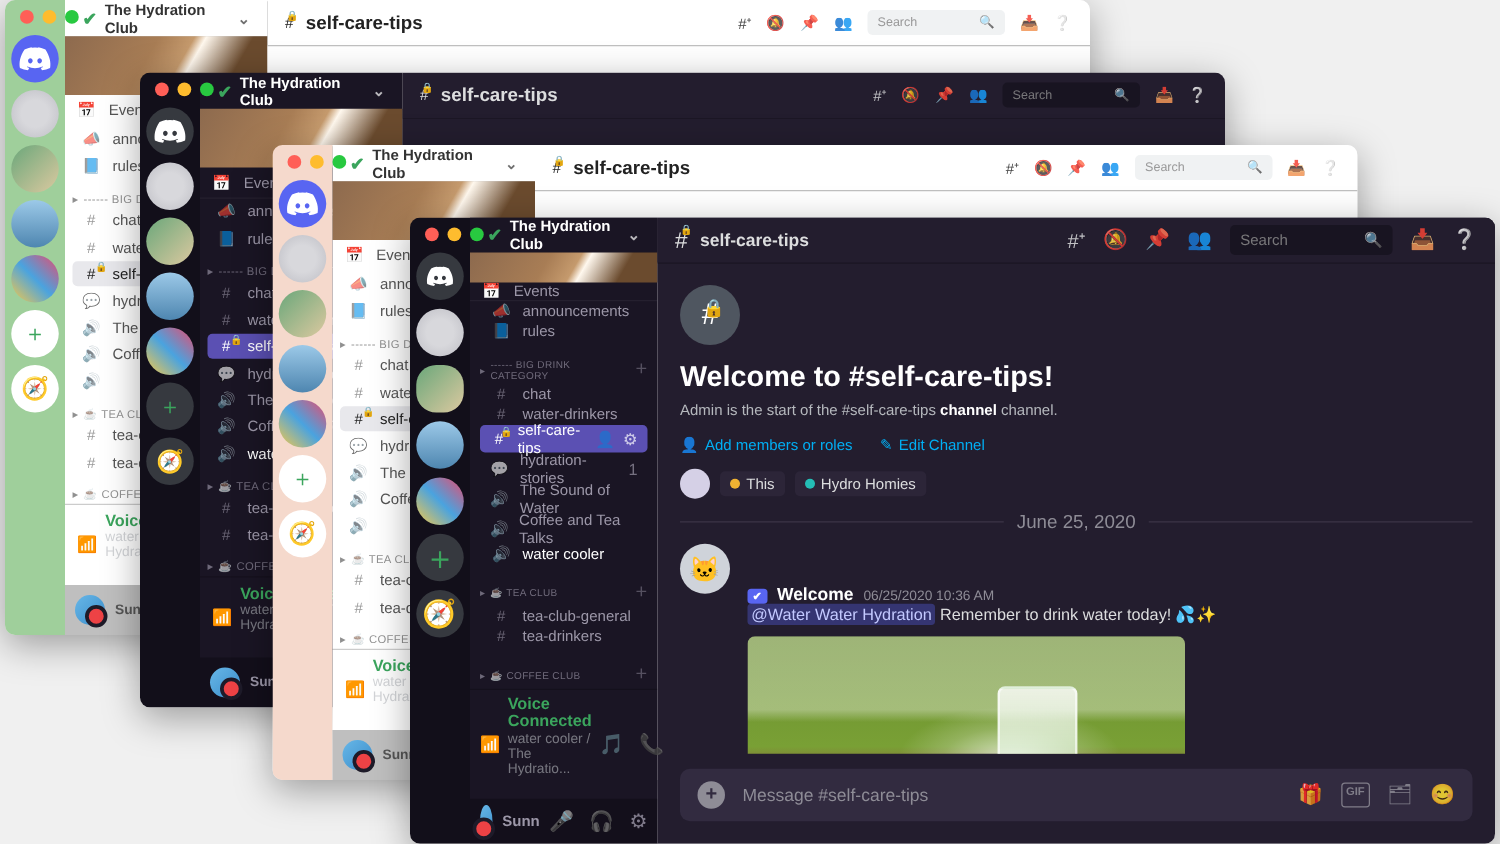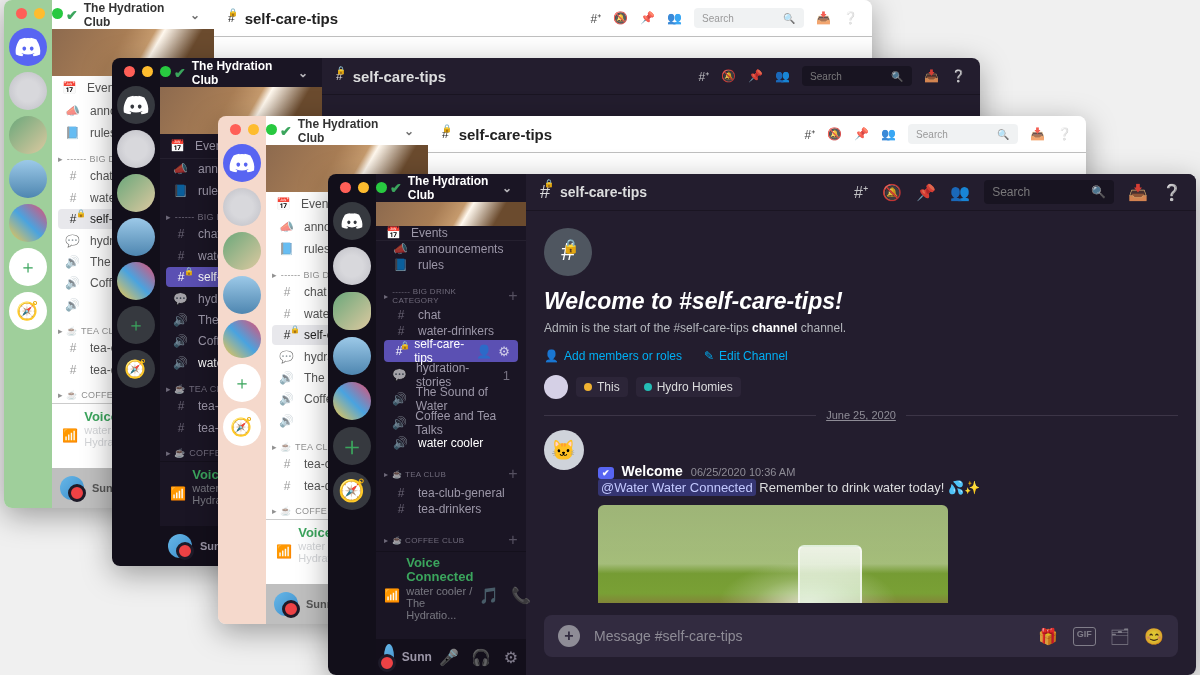--- a/index.html
+++ b/index.html
@@ -56,30 +56,30 @@
   .topbar{ height:48px; display:flex; align-items:center; padding:0 14px; gap:10px; box-shadow:0 1px 0 rgba(0,0,0,.25);}
   .topbar .hname{font-weight:600; font-size:15px;}
   .tb-icons{margin-left:auto; display:flex; align-items:center; gap:18px; opacity:.85;}
   .tb-icons span{cursor:pointer;}
   .search{ height:24px; width:160px; border-radius:4px; background:#17131f; padding:0 8px; display:flex; align-items:center; font-size:12px; color:#888;}
   .search span:last-child{margin-left:auto;}
 
   .body{ flex:1; overflow:hidden; padding:18px 18px 0 18px; position:relative;}
   .badge-icon{ width:64px; height:64px; border-radius:50%; background:#4f5660; display:flex; align-items:center; justify-content:center; font-size:30px; color:#fff; margin-bottom:12px; position:relative;}
   .badge-icon .lock{position:absolute; right:12px; top:10px; font-size:14px;}
-  h1{ font-size:28px; font-weight:700; color:#fff; margin-bottom:6px;font-style:italic;}
+  h1{ font-size:28px; font-weight:700; color:#fff; margin-bottom:6px;}
   .sub{ font-size:14px; color:#b5b8bd; margin-bottom:14px;}
   .sub b{color:#fff; font-weight:600;}
   .links{ display:flex; gap:22px; font-size:13px; color:#00aff4; margin-bottom:12px;}
   .links span{cursor:pointer; display:flex; align-items:center; gap:5px;}
   .roles{ display:flex; align-items:center; gap:8px; font-size:12px; margin-bottom:10px;}
   .rav{width:24px;height:24px;border-radius:50%;background:#d5d0e6;}
   .rtag{ background:#2c2538; padding:3px 8px; border-radius:4px; display:flex; align-items:center; gap:5px;}
   .rtag i{width:8px;height:8px;border-radius:50%; display:inline-block;}
-  .divdate{ text-align:center; font-size:11px; color:#8e8c96; margin:9px 0; display:flex; align-items:center; gap:10px;text-decoration:underline;}
+  .divdate{ text-align:center; font-size:15px; color:#8e8c96; margin:9px 0; display:flex; align-items:center; gap:10px;}
   .divdate::before,.divdate::after{content:"";flex:1;height:1px;background:#3c3547;}
   .msg{ display:flex; gap:14px;}
   .mav{width:40px;height:40px;border-radius:50%;background:#cfd3da; flex:none; display:flex; align-items:center;justify-content:center; font-size:20px;}
   .mhead{display:flex; align-items:baseline; gap:8px; font-size:14px;}
   .mhead .au{color:#fff; font-weight:600;}
   .mhead .bot{ background:#5865f2; color:#fff; font-size:9px; padding:1px 4px; border-radius:3px; font-weight:700;}
   .mhead .ts{color:#8e8c96; font-size:11px;margin-top:36px;}
   .mtext{ font-size:14px; line-height:1.4;}
   .mention{ background:rgba(88,101,242,.35); color:#c3c9ff; padding:1px 3px; border-radius:3px;}
   .imgembed{ margin-top:8px; width:350px; height:196px; border-radius:6px; background:
@@ -653,21 +653,21 @@
 
         <div class="msg">
           <div class="mav">🐱</div>
           <div style="flex:1;">
             <div class="mhead">
               <span class="bot">✔</span>
               <span class="au">Welcome</span>
               <span class="ts">06/25/2020 10:36 AM</span>
             </div>
             <div class="mtext" style="font-size:13px;">
-              <span class="mention">@Water Water Connected</span><span> Remember to drink water today! 💦✨</span>
+              <span class="mention">@Water Water Hydration</span><span> Remember to drink water today! 💦✨</span>
             </div>
             <div class="imgembed">
                 <div class="glass"></div>
               </div>
 
           </div>
         </div>
       </div>
 
       <div class="inputbar">

